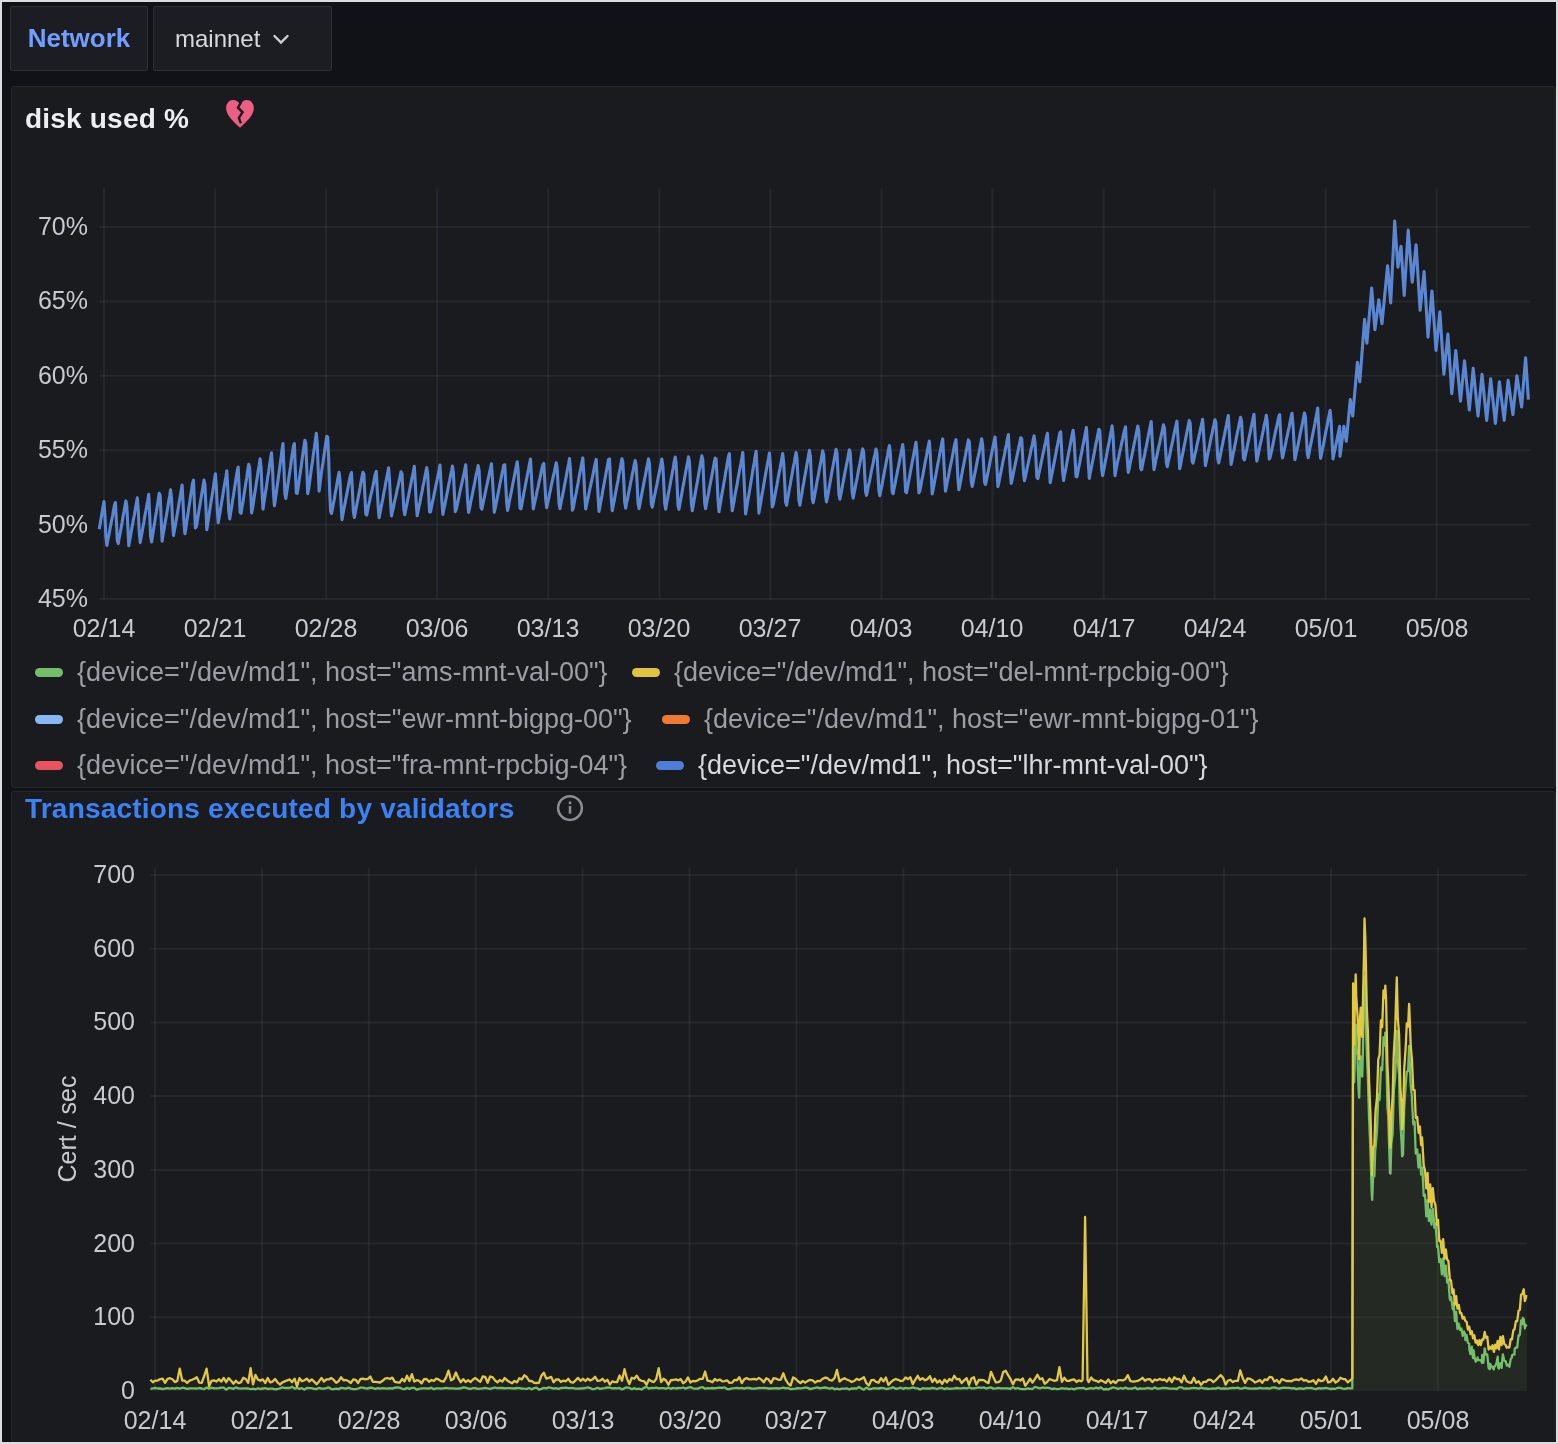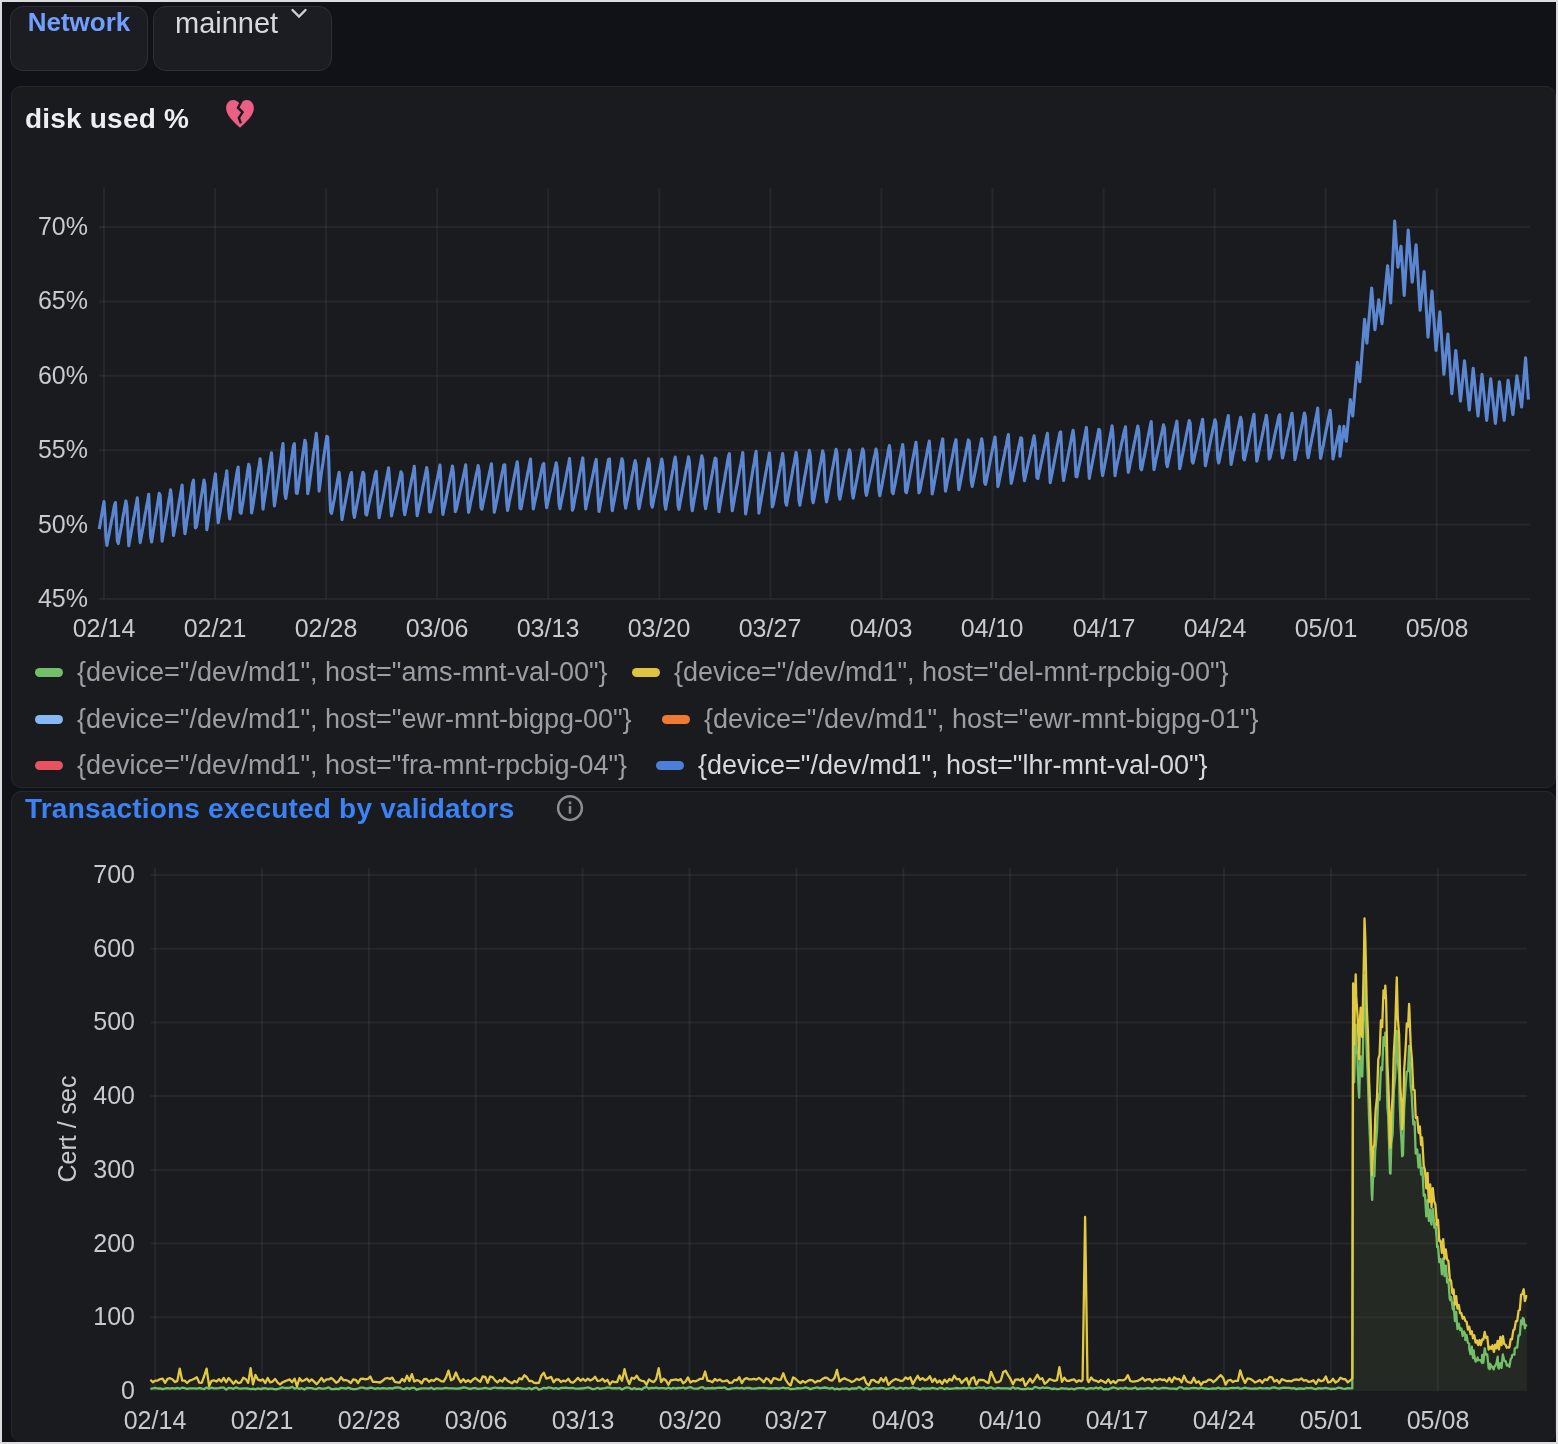--- a/index.html
+++ b/index.html
@@ -1,35 +1,35 @@
 <!DOCTYPE html>
 <html><head><meta charset="utf-8">
 <style>
   html,body { margin:0; padding:0; }
   body { width:1558px; height:1444px; background:#111217; position:relative;
          font-family:"Liberation Sans", sans-serif; overflow:hidden;
          box-sizing:border-box; border:2px solid #dcdcde; }
   .ctrl { position:absolute; border:1px solid #2f3036; background:#1b1d22;
-          border-radius:13px; display:flex; }
-  .panel { position:absolute; background:#1a1b1f; border:1px solid #26272c; border-radius:10px; }
+          border-radius:2px; display:flex; align-items:center; }
+  .panel { position:absolute; background:#1a1b1f; border:1px solid #26272c; border-radius:3px; }
   .ptitle { position:absolute; font-size:28px; font-weight:700; letter-spacing:0.2px; }
   svg { position:absolute; left:0; top:0; }
   svg .grid { stroke:rgba(204,204,220,0.065); stroke-width:2; }
   .tick { fill:#c8c9d1; font-size:25px; font-family:"Liberation Sans",sans-serif; }
   .leg { position:absolute; display:flex; align-items:center; height:24px;
          font-size:27px; color:#9c9ea6; white-space:nowrap; }
   .leg.active { color:#d7d8df; }
   .leg .sw { width:28px; height:9px; border-radius:5px; margin-right:14px; display:inline-block; }
 </style></head>
 <body>
   <div class="ctrl" style="left:8px;top:4px;width:136px;height:63px;justify-content:center">
     <span style="color:#729fff;font-size:26px;font-weight:700">Network</span>
   </div>
   <div class="ctrl" style="left:151px;top:4px;width:177px;height:63px">
-    <span style="color:#d8d9df;font-size:29px;margin-left:21px">mainnet</span>
+    <span style="color:#d8d9df;font-size:24px;margin-left:21px">mainnet</span>
     <svg width="18" height="12" viewBox="0 0 18 12" style="position:static;margin-left:12px">
       <path d="M2.5 3 L9 9.5 L15.5 3" fill="none" stroke="#cfd0d6" stroke-width="2.4" stroke-linecap="round"></path>
     </svg>
   </div>
 
   <div class="panel" style="left:9px;top:84px;width:1543px;height:700px">
     <div class="ptitle" style="left:13px;top:16px;color:#eceef2">disk used %</div>
     <svg width="34" height="37" viewBox="0 0 24 24" preserveAspectRatio="none" style="left:211px;top:8px">
       <path d="M12 21.3 C6.8 16.6 2.2 13 2.2 8.4 C2.2 5.3 4.4 3.2 7.2 3.2 C9.2 3.2 10.9 4.3 12 6 C13.1 4.3 14.8 3.2 16.8 3.2 C19.6 3.2 21.8 5.3 21.8 8.4 C21.8 13 17.2 16.6 12 21.3 Z" fill="#ec5f85"></path>
       <path d="M13.2 3.8 L10.6 8.2 L13.8 11.2 L11.2 14.8 L12.6 18.4" fill="none" stroke="#1a1b1f" stroke-width="1.7"></path>

